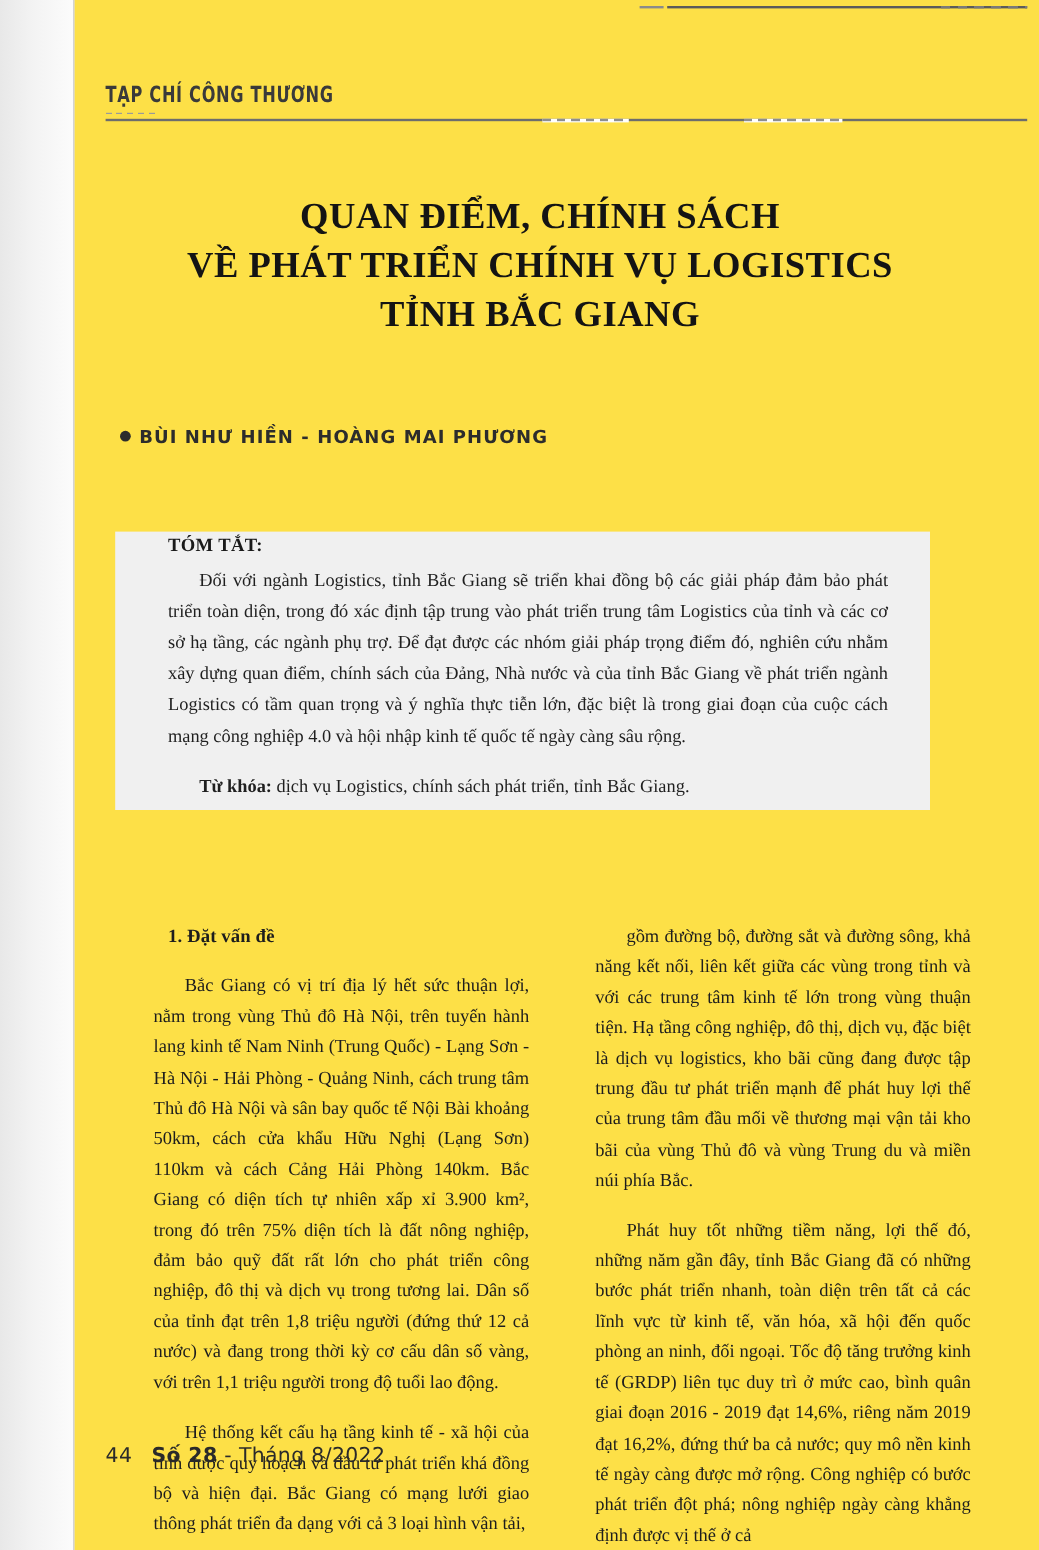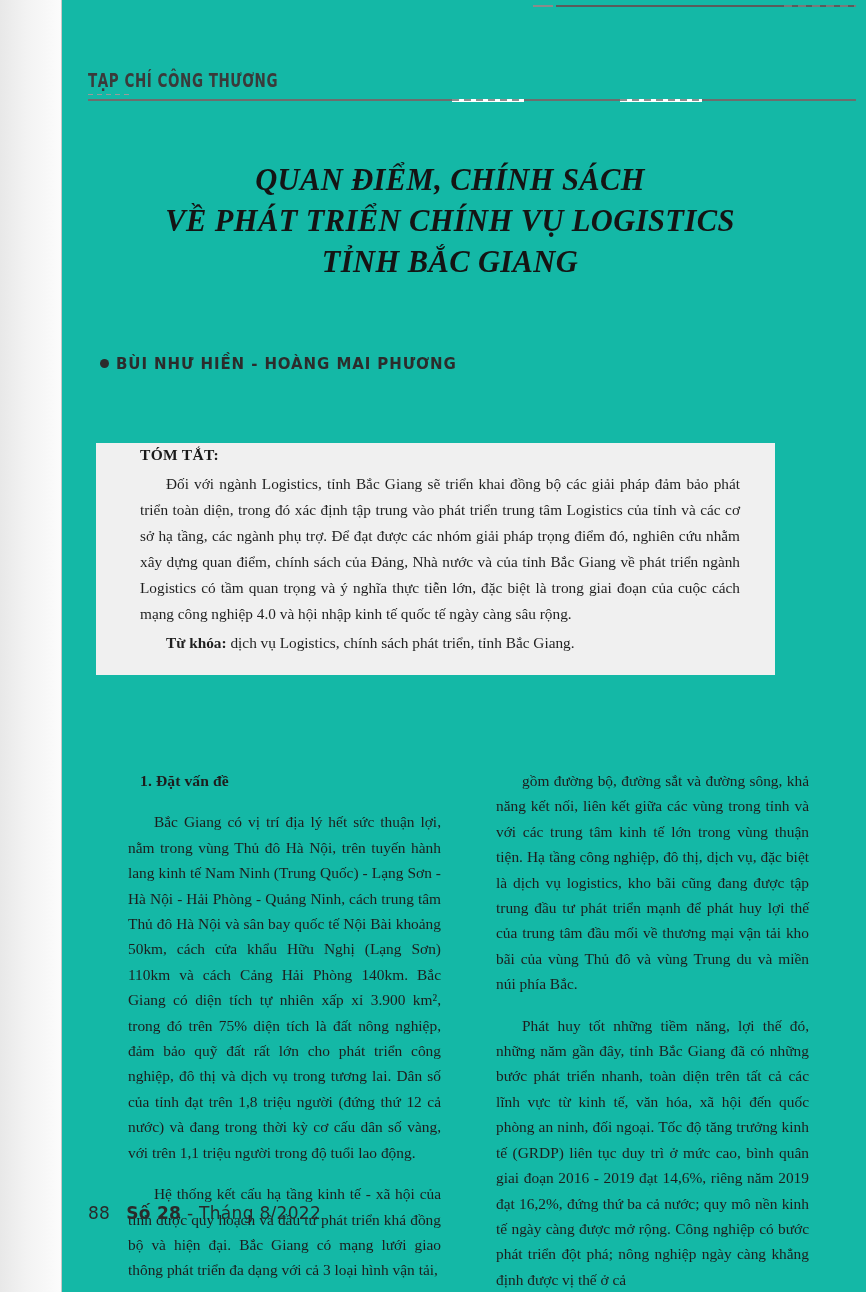--- a/index.html
+++ b/index.html
@@ -12,21 +12,21 @@
     width: 866px; height: 1292px;
     position: relative;
     font-family: "Liberation Serif", "DejaVu Serif", serif;
     color: #1b1b1b;
     overflow: hidden;
   }
 
   
   #page {
     position: absolute; inset: 0;
-    background: #14b8a6;
+    background: #fde047;
   }
   .spine-shadow {
     position: absolute;
     left: 0; top: 0; bottom: 0;
     width: 62px;
     background: linear-gradient(to right, #e8e8e8 0%, #f2f2f2 40%, #fcfcfc 100%);
     pointer-events: none;
   }
   .spine-line {
     position: absolute;
@@ -108,21 +108,21 @@
     left: 100px; top: 160px;
     width: 700px;
     text-align: center;
     font-family: "Liberation Serif", "DejaVu Serif", serif;
     font-weight: 700;
     font-size: 30.5px;
     line-height: 41px;
     letter-spacing: 0.4px;
     color: #141414;
   }
-  .title div { white-space: nowrap; font-style: italic; }
+  .title div { white-space: nowrap; }
 
   
   .authors {
     position: absolute;
     left: 100px; top: 355px;
     width: 700px;
     text-align: left;
     font-family: "DejaVu Sans", sans-serif;
     font-weight: 600;
     font-size: 15px;
@@ -159,21 +159,21 @@
   }
   .abstract-body {
     font-size: 15.3px;
     line-height: 26px;
     text-align: justify;
     text-justify: inter-word;
     color: #1f1f1f;
     text-indent: 26px;
   }
   .keywords {
-    margin-top: 3px;
+    margin-top: 16px;
     font-size: 15.3px;
     line-height: 26px;
     color: #1f1f1f;
     text-indent: 26px;
   }
   .keywords b { font-weight: 700; }
 
   
   .col {
     position: absolute;
@@ -251,16 +251,16 @@
     <p>Bắc Giang có vị trí địa lý hết sức thuận lợi, nằm trong vùng Thủ đô Hà Nội, trên tuyến hành lang kinh tế Nam Ninh (Trung Quốc) - Lạng Sơn - Hà Nội - Hải Phòng - Quảng Ninh, cách trung tâm Thủ đô Hà Nội và sân bay quốc tế Nội Bài khoảng 50km, cách cửa khẩu Hữu Nghị (Lạng Sơn) 110km và cách Cảng Hải Phòng 140km. Bắc Giang có diện tích tự nhiên xấp xỉ 3.900 km², trong đó trên 75% diện tích là đất nông nghiệp, đảm bảo quỹ đất rất lớn cho phát triển công nghiệp, đô thị và dịch vụ trong tương lai. Dân số của tỉnh đạt trên 1,8 triệu người (đứng thứ 12 cả nước) và đang trong thời kỳ cơ cấu dân số vàng, với trên 1,1 triệu người trong độ tuổi lao động.</p>
     <p>Hệ thống kết cấu hạ tầng kinh tế - xã hội của tỉnh được quy hoạch và đầu tư phát triển khá đồng bộ và hiện đại. Bắc Giang có mạng lưới giao thông phát triển đa dạng với cả 3 loại hình vận tải,</p>
   </div>
 
   <div class="col col-right">
     <p>gồm đường bộ, đường sắt và đường sông, khả năng kết nối, liên kết giữa các vùng trong tỉnh và với các trung tâm kinh tế lớn trong vùng thuận tiện. Hạ tầng công nghiệp, đô thị, dịch vụ, đặc biệt là dịch vụ logistics, kho bãi cũng đang được tập trung đầu tư phát triển mạnh để phát huy lợi thế của trung tâm đầu mối về thương mại vận tải kho bãi của vùng Thủ đô và vùng Trung du và miền núi phía Bắc.</p>
     <p>Phát huy tốt những tiềm năng, lợi thế đó, những năm gần đây, tỉnh Bắc Giang đã có những bước phát triển nhanh, toàn diện trên tất cả các lĩnh vực từ kinh tế, văn hóa, xã hội đến quốc phòng an ninh, đối ngoại. Tốc độ tăng trưởng kinh tế (GRDP) liên tục duy trì ở mức cao, bình quân giai đoạn 2016 - 2019 đạt 14,6%, riêng năm 2019 đạt 16,2%, đứng thứ ba cả nước; quy mô nền kinh tế ngày càng được mở rộng. Công nghiệp có bước phát triển đột phá; nông nghiệp ngày càng khẳng định được vị thế ở cả</p>
   </div>
 
   <div class="footer">
-    <span class="pgnum">88</span><span class="issue">Số 28</span><span class="rest"> - Tháng 8/2022</span>
+    <span class="pgnum">44</span><span class="issue">Số 28</span><span class="rest"> - Tháng 8/2022</span>
   </div>
 
 </div>
 
 </body></html>

